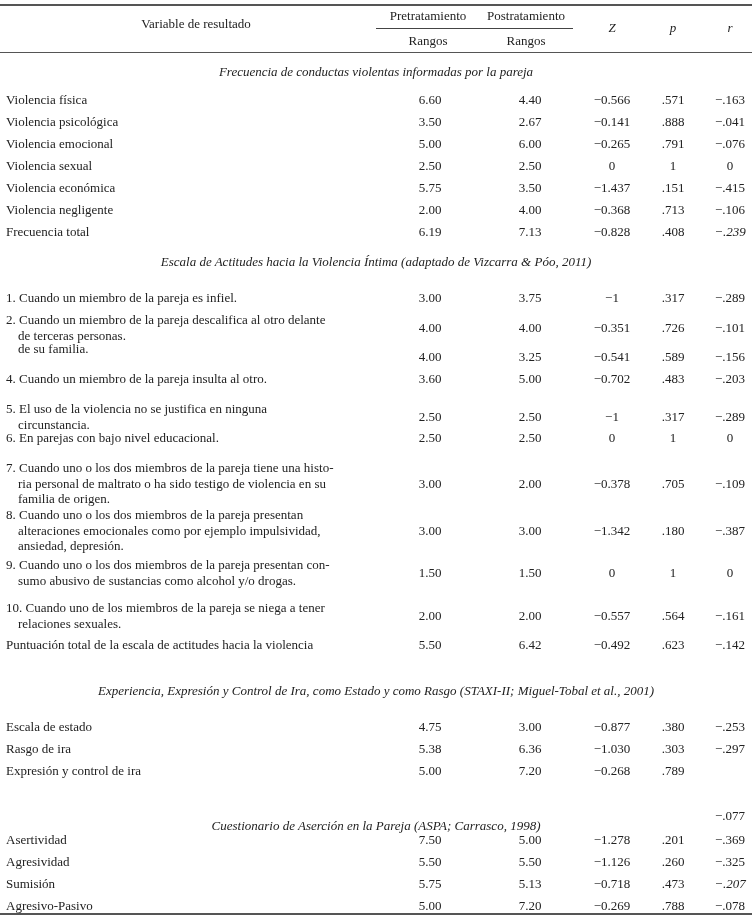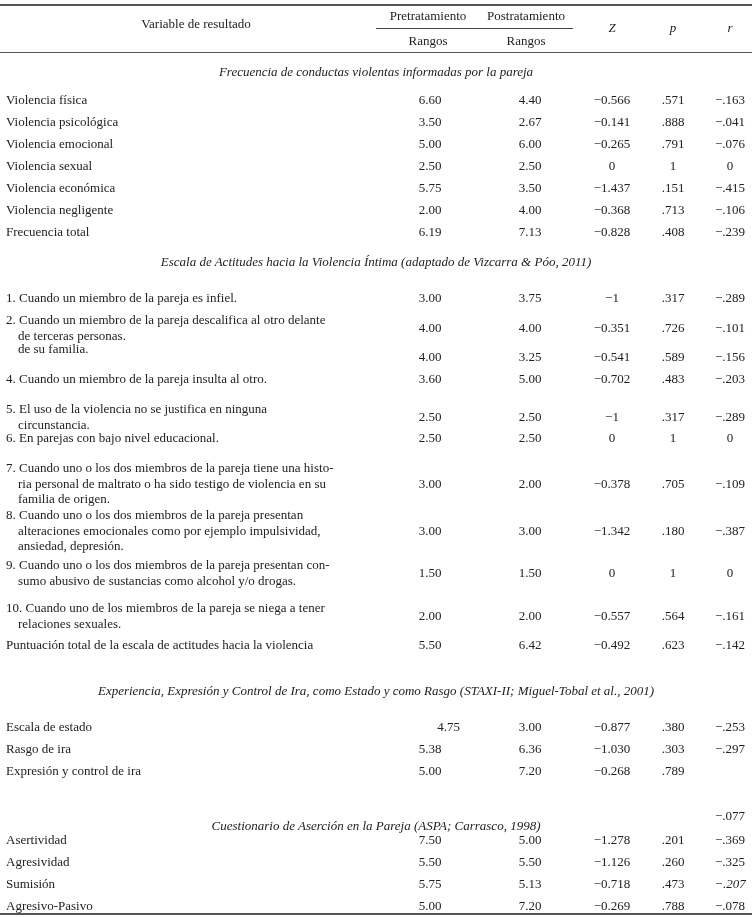--- a/index.html
+++ b/index.html
@@ -89,21 +89,21 @@
       <div class="cell v3" style="top: 202px;">−0.368</div>
       <div class="cell v4" style="top: 202px;">.713</div>
       <div class="cell v5" style="top: 202px;">−.106</div>
       <div class="cell lbl" style="top: 224px;">
         <div>Frecuencia total</div>
       </div>
       <div class="cell v1" style="top: 224px;">6.19</div>
       <div class="cell v2" style="top: 224px;">7.13</div>
       <div class="cell v3" style="top: 224px;">−0.828</div>
       <div class="cell v4" style="top: 224px;">.408</div>
-      <div class="cell v5" style="top: 224px;">−.239</div>
+      <div class="cell v5" style="top: 224px; font-style: italic;">−.239</div>
       <div class="cell section" style="top: 254px;">Escala de Actitudes hacia la Violencia Íntima (adaptado de Vizcarra &amp; Póo, 2011)</div>
       <div class="cell lbl" style="top: 290px;">
         <div>1. Cuando un miembro de la pareja es infiel.</div>
       </div>
       <div class="cell v1" style="top: 290px;">3.00</div>
       <div class="cell v2" style="top: 290px;">3.75</div>
       <div class="cell v3" style="top: 290px;">−1</div>
       <div class="cell v4" style="top: 290px;">.317</div>
       <div class="cell v5" style="top: 290px;">−.289</div>
       <div class="cell lbl" style="top: 312px;">
@@ -191,21 +191,21 @@
       </div>
       <div class="cell v1" style="top: 637px;">5.50</div>
       <div class="cell v2" style="top: 637px;">6.42</div>
       <div class="cell v3" style="top: 637px;">−0.492</div>
       <div class="cell v4" style="top: 637px;">.623</div>
       <div class="cell v5" style="top: 637px;">−.142</div>
       <div class="cell section" style="top: 683px;">Experiencia, Expresión y Control de Ira, como Estado y como Rasgo (STAXI-II; Miguel-Tobal et al., 2001)</div>
       <div class="cell lbl" style="top: 719px;">
         <div>Escala de estado</div>
       </div>
-      <div class="cell v1" style="top: 719px; text-align: right;">4.75</div>
+      <div class="cell v1" style="top: 719px;">4.75</div>
       <div class="cell v2" style="top: 719px;">3.00</div>
       <div class="cell v3" style="top: 719px;">−0.877</div>
       <div class="cell v4" style="top: 719px;">.380</div>
       <div class="cell v5" style="top: 719px;">−.253</div>
       <div class="cell lbl" style="top: 741px;">
         <div>Rasgo de ira</div>
       </div>
       <div class="cell v1" style="top: 741px;">5.38</div>
       <div class="cell v2" style="top: 741px;">6.36</div>
       <div class="cell v3" style="top: 741px;">−1.030</div>

